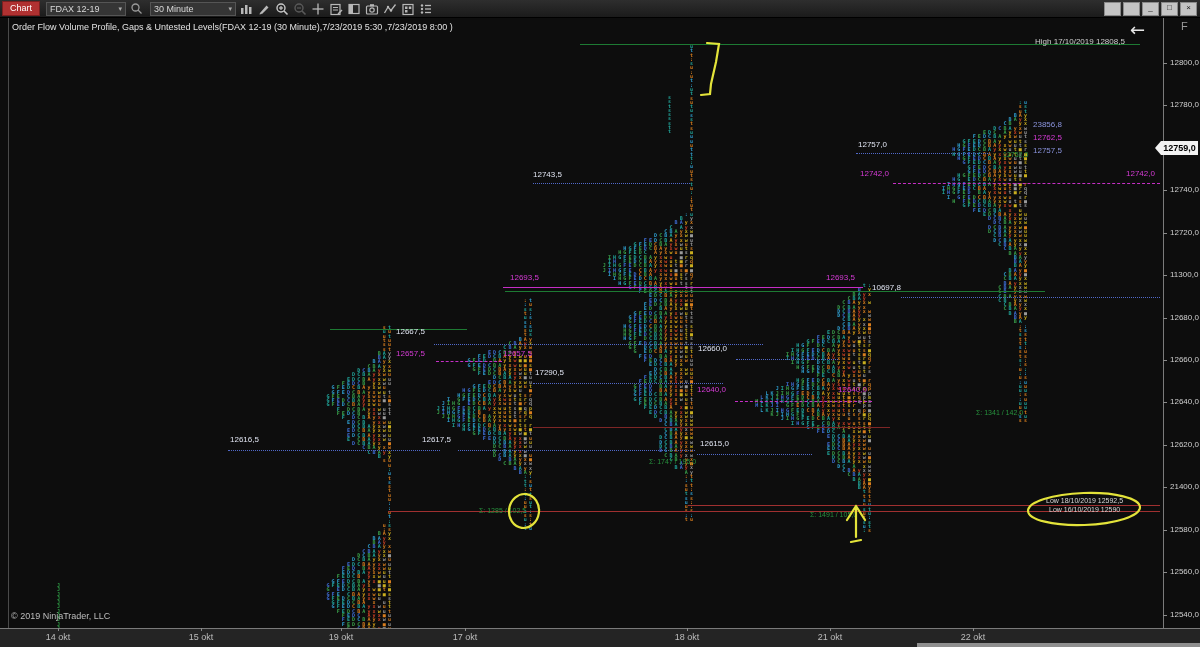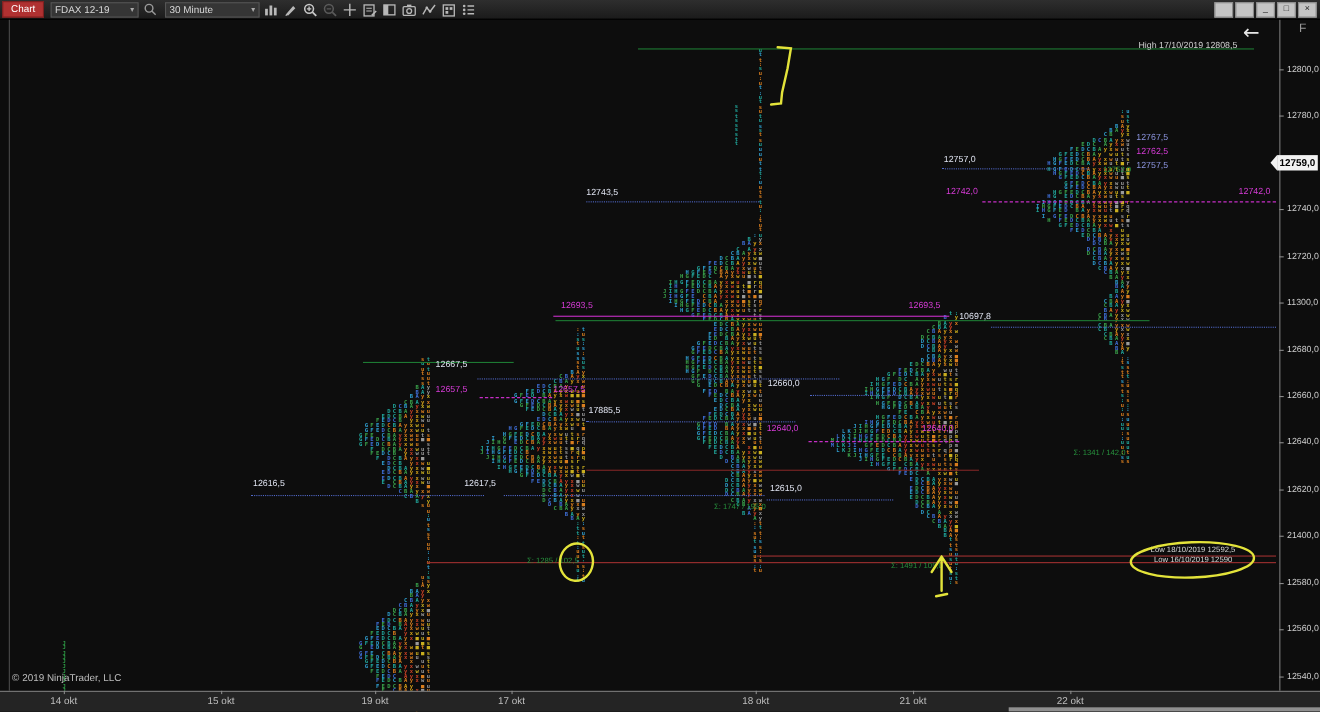--- a/index.html
+++ b/index.html
@@ -154,20 +154,21 @@
         <div class="winbtn"></div>
         <div class="winbtn">_</div>
         <div class="winbtn">□</div>
         <div class="winbtn">×</div>
       </div>
   </div>
 
   <div class="chart-bg"></div>
   <div class="plot-borders"></div>
   <div class="taxis-band"></div>
+  <div class="chart-title">Order Flow Volume Profile, Gaps &amp; Untested Levels(FDAX 12-19 (30 Minute),7/23/2019 5:30 ,7/23/2019 8:00 )</div>
   <div class="back-arrow">←</div>
   <div class="axis-corner-f">F</div>
   <div class="copyright">© 2019 NinjaTrader, LLC</div>
 
   <div id="layer-profiles">
       <div class="prow" style="top: 583px; right: 1138px;"><span style="color: rgb(46, 158, 70);">J</span></div>
       <div class="prow" style="top: 587px; right: 1138px;"><span style="color: rgb(46, 158, 70);">J</span></div>
       <div class="prow" style="top: 592px; right: 1138px;"><span style="color: rgb(46, 158, 70);">J</span></div>
       <div class="prow" style="top: 596px; right: 1138px;"><span style="color: rgb(46, 158, 70);">J</span></div>
       <div class="prow" style="top: 600px; right: 1138px;"><span style="color: rgb(46, 158, 70);">J</span></div>
@@ -563,40 +564,40 @@
   <div id="layer-lines">
       <div class="hline" style="left: 580px; width: 560px; top: 44px; border-top: 1px solid rgb(29, 122, 51);"></div>
       <div class="lvl" style="left: 1035px; top: 37px; color: rgb(207, 207, 207);">High 17/10/2019 12808,5</div>
       <div class="hline" style="left: 533px; width: 157px; top: 183px; border-top: 1px dotted rgb(80, 104, 200);"></div>
       <div class="lvl" style="left: 533px; top: 170px;">12743,5</div>
       <div class="hline" style="left: 856px; width: 134px; top: 153px; border-top: 1px dotted rgb(80, 104, 200);"></div>
       <div class="lvl" style="left: 858px; top: 140px;">12757,0</div>
       <div class="hline" style="left: 893px; width: 267px; top: 183px; border-top: 1px dashed rgb(198, 46, 198);"></div>
       <div class="lvl" style="left: 860px; top: 169px; color: rgb(214, 59, 214);">12742,0</div>
       <div class="lvl" style="left: 1126px; top: 169px; color: rgb(214, 59, 214);">12742,0</div>
-      <div class="lvl" style="left: 1033px; top: 120px; color: rgb(138, 147, 220);">12767,5</div>
+      <div class="lvl" style="left: 1033px; top: 120px; color: rgb(138, 147, 220);">23856,8</div>
       <div class="lvl" style="left: 1033px; top: 133px; color: rgb(214, 59, 214);">12762,5</div>
       <div class="lvl" style="left: 1033px; top: 146px; color: rgb(138, 147, 220);">12757,5</div>
       <div class="lvl" style="left: 1003px; top: 151px; color: rgb(46, 158, 70); font-size: 7px;">12752,0</div>
       <div class="hline" style="left: 503px; width: 360px; top: 287px; border-top: 1px solid rgb(198, 46, 198);"></div>
       <div class="lvl" style="left: 510px; top: 273px; color: rgb(214, 59, 214);">12693,5</div>
       <div class="lvl" style="left: 826px; top: 273px; color: rgb(214, 59, 214);">12693,5</div>
       <div class="hline" style="left: 505px; width: 540px; top: 291px; border-top: 1px solid rgb(29, 122, 51);"></div>
       <div class="hline" style="left: 901px; width: 259px; top: 297px; border-top: 1px dotted rgb(80, 104, 200);"></div>
       <div class="lvl" style="left: 872px; top: 283px;">10697,8</div>
       <div class="hline" style="left: 434px; width: 329px; top: 344px; border-top: 1px dotted rgb(80, 104, 200);"></div>
       <div class="lvl" style="left: 396px; top: 327px;">12667,5</div>
       <div class="hline" style="left: 330px; width: 137px; top: 329px; border-top: 1px solid rgb(29, 122, 51);"></div>
       <div class="hline" style="left: 436px; width: 66px; top: 361px; border-top: 1px dashed rgb(198, 46, 198);"></div>
       <div class="lvl" style="left: 396px; top: 349px; color: rgb(214, 59, 214);">12657,5</div>
       <div class="lvl" style="left: 503px; top: 349px; color: rgb(214, 59, 214);">12657,5</div>
       <div class="hline" style="left: 736px; width: 102px; top: 359px; border-top: 1px dotted rgb(80, 104, 200);"></div>
       <div class="lvl" style="left: 698px; top: 344px;">12660,0</div>
       <div class="hline" style="left: 533px; width: 190px; top: 383px; border-top: 1px dotted rgb(80, 104, 200);"></div>
-      <div class="lvl" style="left: 535px; top: 368px;">17885,5</div>
+      <div class="lvl" style="left: 535px; top: 368px;">17290,5</div>
       <div class="hline" style="left: 735px; width: 137px; top: 401px; border-top: 1px dashed rgb(198, 46, 198);"></div>
       <div class="lvl" style="left: 697px; top: 385px; color: rgb(214, 59, 214);">12640,0</div>
       <div class="lvl" style="left: 838px; top: 385px; color: rgb(214, 59, 214);">12640,0</div>
       <div class="hline" style="left: 228px; width: 212px; top: 450px; border-top: 1px dotted rgb(80, 104, 200);"></div>
       <div class="lvl" style="left: 230px; top: 435px;">12616,5</div>
       <div class="hline" style="left: 458px; width: 237px; top: 450px; border-top: 1px dotted rgb(80, 104, 200);"></div>
       <div class="lvl" style="left: 422px; top: 435px;">12617,5</div>
       <div class="hline" style="left: 697px; width: 115px; top: 454px; border-top: 1px dotted rgb(80, 104, 200);"></div>
       <div class="lvl" style="left: 700px; top: 439px;">12615,0</div>
       <div class="hline" style="left: 533px; width: 357px; top: 427px; border-top: 1px solid rgb(126, 38, 38);"></div>

